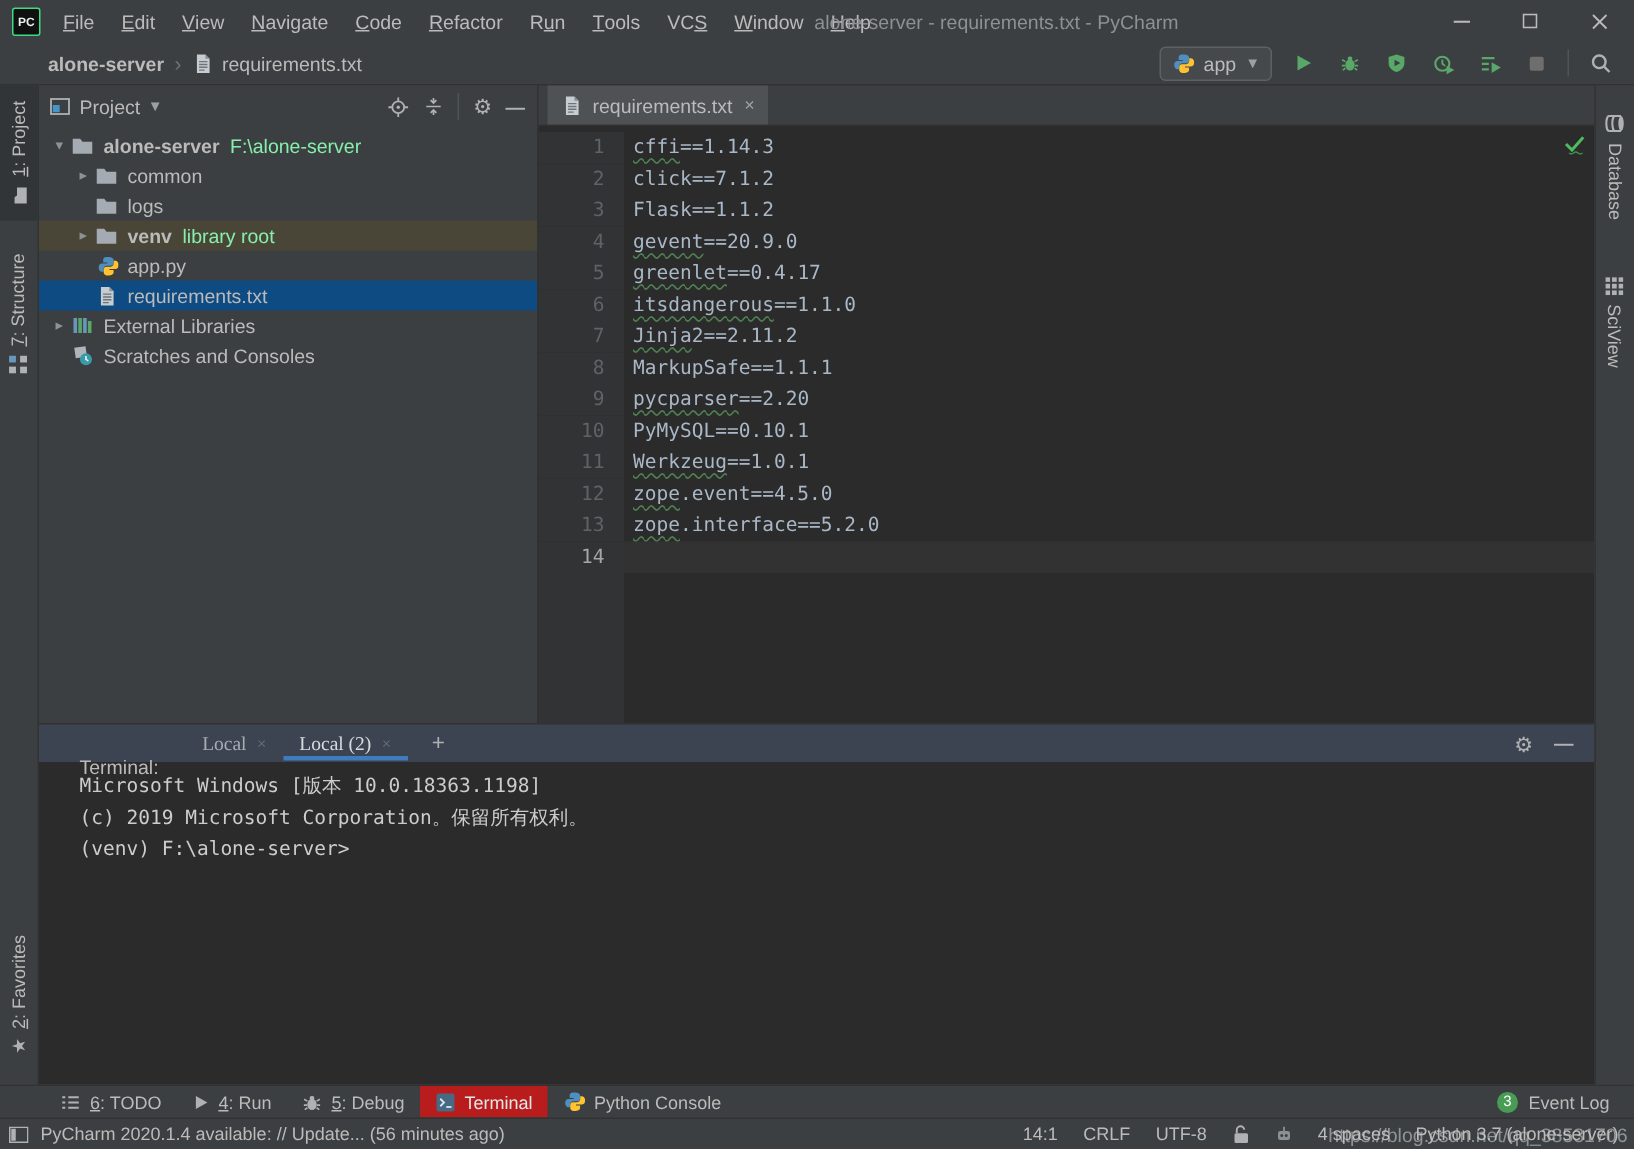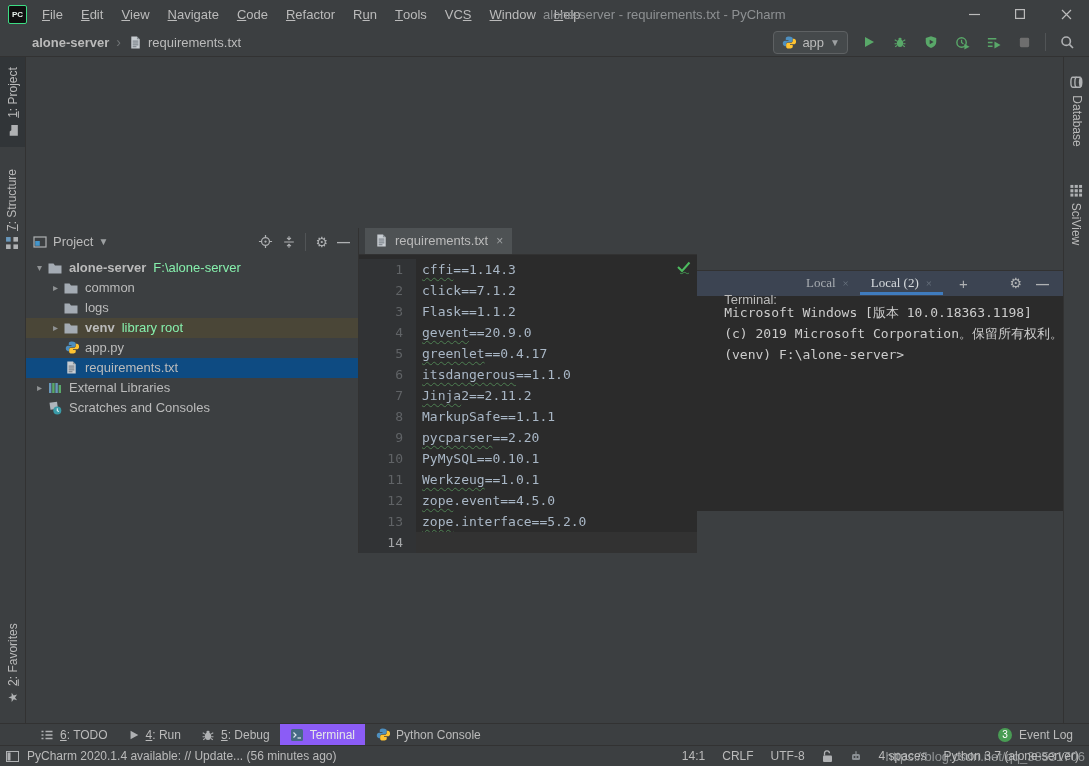--- a/index.html
+++ b/index.html
@@ -39,21 +39,21 @@
   .strip{width:25px;background:#3C3F41;position:relative;flex:0 0 auto;}
   .strip.left{border-right:1px solid #323232;}
   .strip.right{border-left:1px solid #323232;}
   .vtab{position:absolute;left:0;width:25px;display:flex;align-items:center;justify-content:center;}
   .vtab .rot{display:flex;align-items:center;gap:6px;white-space:nowrap;font-size:12px;color:#BBBBBB;}
   .strip.left .rot{transform:rotate(-90deg);}
   .strip.right .rot{transform:rotate(90deg);}
   .vtab.active{background:#313538;}
   .star{color:#AFB1B3;font-size:12px;}
 
-  .center-col{flex:1;display:flex;flex-direction:row;min-width:0;align-items:center;}
+  .center-col{flex:1;display:flex;flex-direction:column;min-width:0;}
   .upper{flex:1;display:flex;min-height:0;}
 
   
   .project-panel{width:332px;flex:0 0 auto;border-right:1px solid #323232;display:flex;flex-direction:column;background:#3C3F41;}
   .pp-header{height:28px;flex:0 0 auto;display:flex;align-items:center;padding:0 8px 0 7px;}
   .pp-title{margin:0 5px 0 6px;}
   .pp-dd{color:#9DA0A2;font-size:10px;}
   .pp-actions{margin-left:auto;display:flex;align-items:center;gap:9px;}
   .pp-tree{flex:1;padding-top:2px;overflow:hidden;}
   .trow{height:20px;display:flex;align-items:center;white-space:nowrap;}
@@ -96,21 +96,21 @@
   .gear{color:#AFB1B3;font-size:14px;line-height:1;}
   .minimize{color:#AFB1B3;font-weight:bold;}
   .term-body{flex:1;padding:6px 0 0 27px;font-family:"DejaVu Sans Mono","Liberation Mono",monospace;
              font-size:13px;color:#CCCCCC;}
   .term-body div{height:21px;line-height:21px;white-space:pre;}
 
   
   .bottom-bar{height:21px;flex:0 0 auto;border-top:1px solid #323232;display:flex;align-items:center;
               padding-left:30px;font-size:12px;background:#3C3F41;}
   .bb-item{height:21px;display:flex;align-items:center;gap:6px;padding:0 10px;color:#BBBBBB;}
-  .bb-item.active{background:#8b5cf6;color:#E4E6E8;}
+  .bb-item.active{background:#b91c1c;color:#E4E6E8;}
   .bb-right{margin-left:auto;display:flex;align-items:center;gap:7px;padding-right:16px;}
   .badge{width:14px;height:14px;border-radius:50%;background:#499C54;color:#FFFFFF;font-size:10px;
          display:flex;align-items:center;justify-content:center;}
   .status-bar{height:20px;flex:0 0 auto;border-top:1px solid #323232;display:flex;align-items:center;
               padding:0 10px 0 6px;font-size:12px;background:#3C3F41;}
   .sb-msg{margin-left:8px;color:#BBBBBB;}
   .sb-right{margin-left:auto;display:flex;align-items:center;gap:17px;color:#BBBBBB;}
 
   .watermark{position:absolute;right:4px;bottom:2px;font-size:13px;color:rgba(195,198,200,0.62);
              z-index:60;white-space:nowrap;pointer-events:none;}

